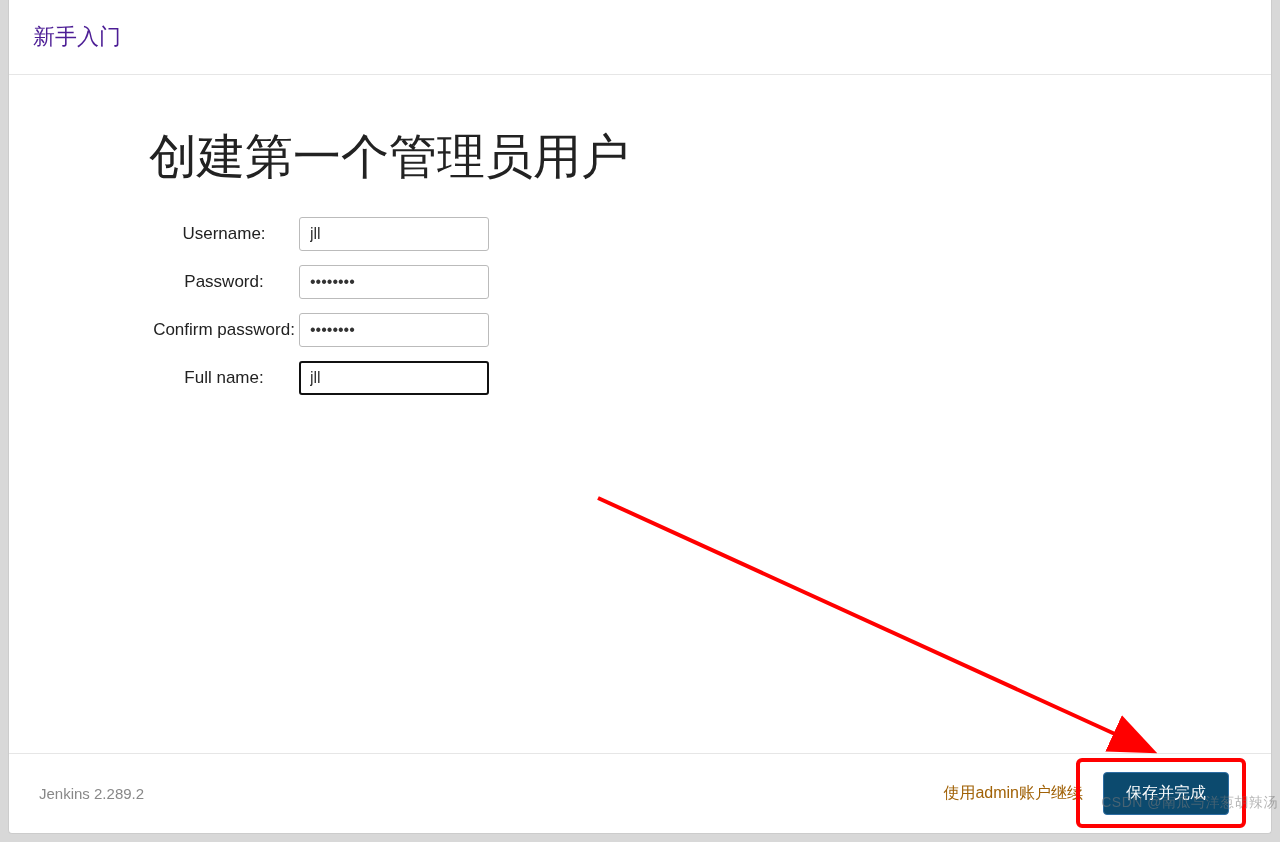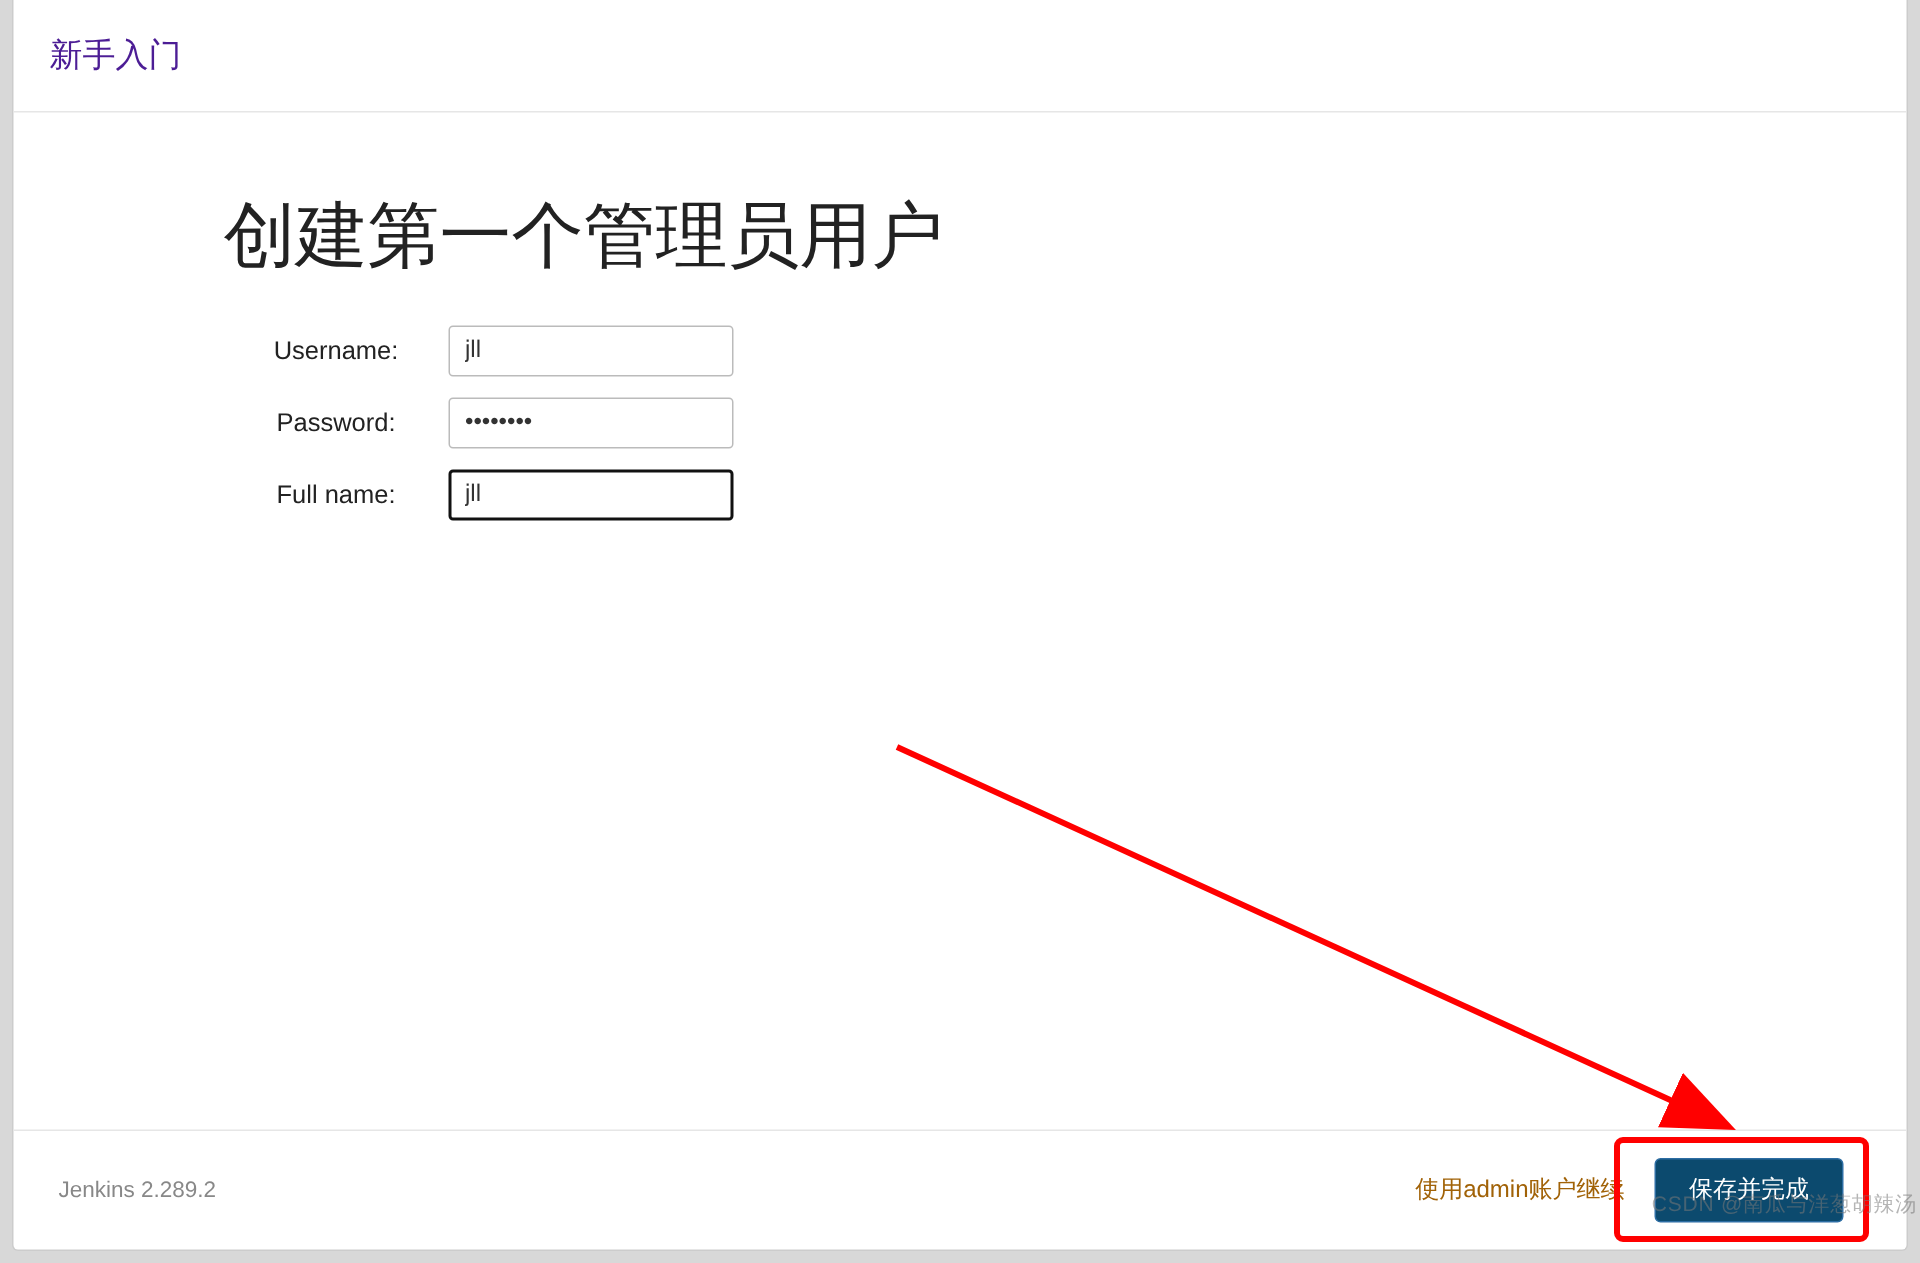--- a/index.html
+++ b/index.html
@@ -130,20 +130,24 @@
     <div class="form-row">
       <label class="form-label">Username:</label>
       <input class="form-input" type="text" value="jll" style="">
     </div>
 
     <div class="form-row">
       <label class="form-label">Password:</label>
       <input class="form-input" type="password" value="••••••••" style="">
     </div>
 
+    <div class="form-row">
+      <label class="form-label">Confirm password:</label>
+      <input class="form-input" type="password" value="••••••••" style="">
+    </div>
 
     <div class="form-row">
       <label class="form-label">Full name:</label>
       <input class="form-input focused" type="text" value="jll" style="">
     </div>
   </div>
 
   <div class="modal-footer">
     <span class="version">Jenkins 2.289.2</span>
     <span class="footer-spacer"></span>

